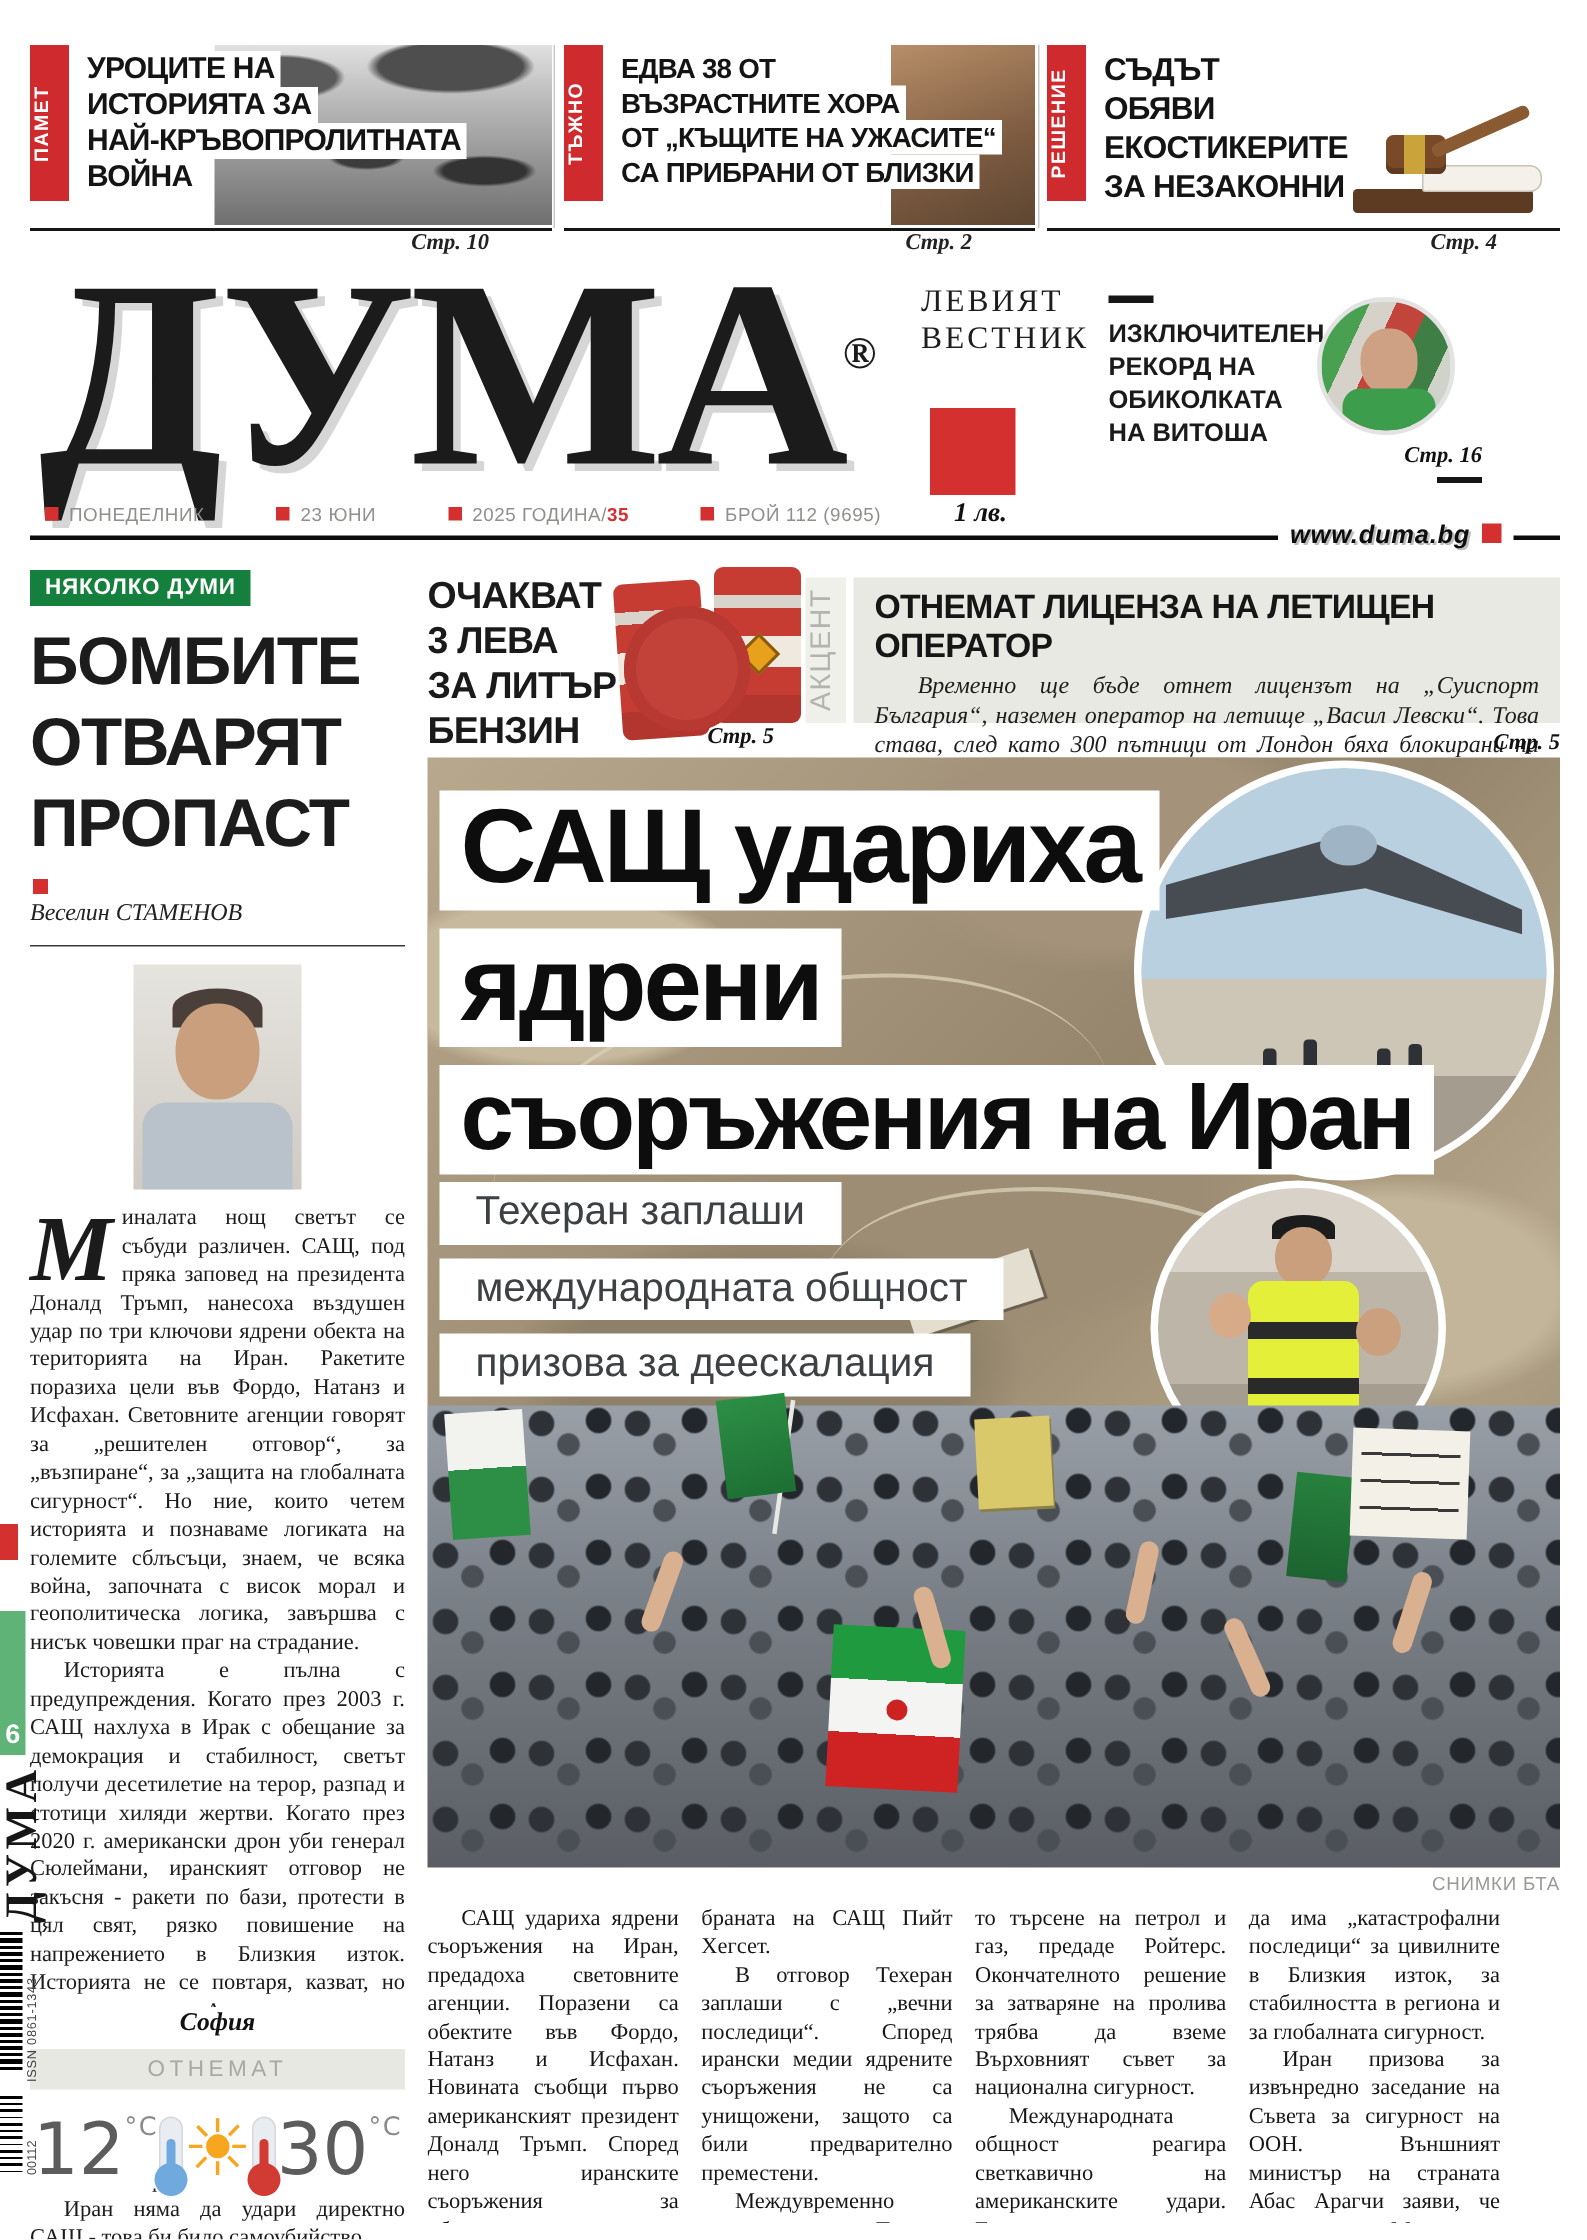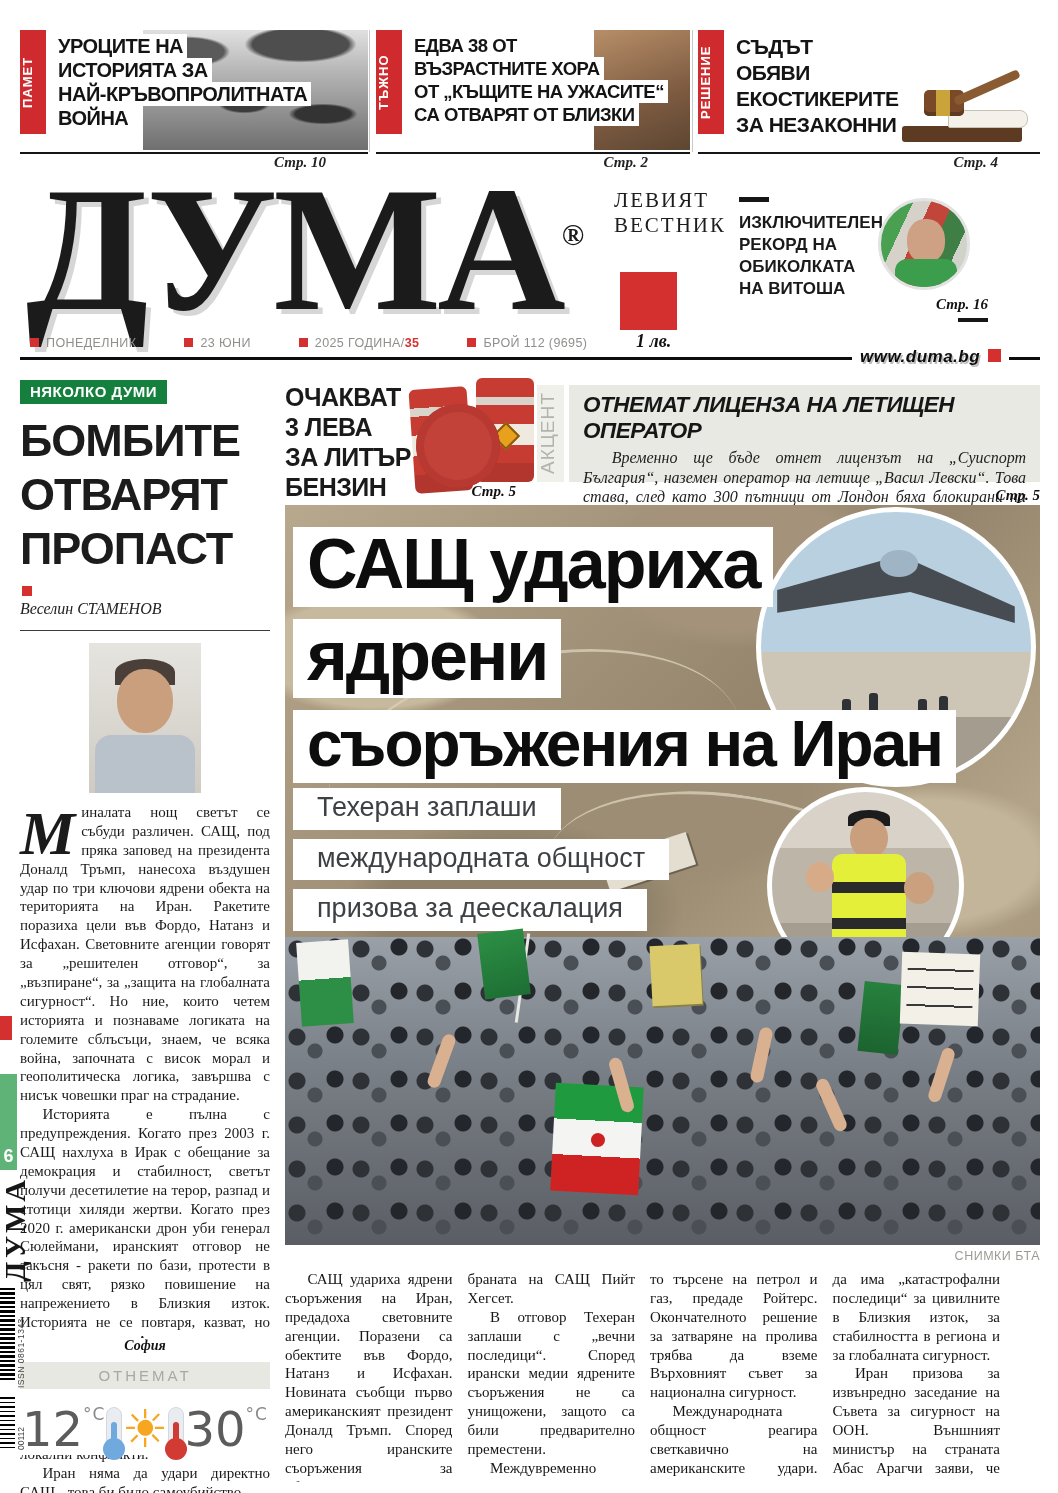--- a/index.html
+++ b/index.html
@@ -83,21 +83,21 @@
   .op-hair{position:absolute;left:26px;top:16px;width:60px;height:26px;border-radius:50% 50% 0 0;background:#4a4039;}
   .op-shirt{position:absolute;left:6px;top:92px;width:100px;height:58px;border-radius:16px 16px 0 0;background:#b9c2ca;}
   .op-body{font-family:"Liberation Serif",serif;font-size:15px;line-height:1.26;text-align:justify;color:#1b1b1b;}
   .op-body p{margin:0;text-indent:1.5em;}
   .op-body p.lead{text-indent:0;}
   .dropcap{float:left;font-family:"Liberation Serif",serif;font-style:italic;font-weight:bold;
       font-size:62px;line-height:0.8;padding:6px 6px 0 0;}
 
   
   .weather{position:absolute;left:20px;top:1338px;width:250px;background:#fff;}
-  .w-city{text-align:center;font-family:"Liberation Serif",serif;font-style:italic;font-weight:bold;font-size:14px;}
+  .w-city{text-align:center;font-family:"Liberation Serif",serif;font-style:italic;font-weight:bold;font-size:17px;}
   .w-bar{margin-top:8px;background:#e8e8e2;color:#a9a9a3;text-align:center;font-size:15px;
       letter-spacing:3px;padding:5px 0;}
   .w-row{display:flex;align-items:center;justify-content:space-between;margin-top:14px;padding:0 2px;}
   .w-temp{font-family:"DejaVu Sans",sans-serif;font-size:48px;color:#5c5c5c;line-height:1;}
   .w-unit{font-size:17px;vertical-align:26px;color:#8a8a8a;letter-spacing:1px;}
   .thermo{position:relative;width:14px;height:42px;background:#e9edf2;border-radius:8px;border:1px solid #d4d8dd;}
   .thermo i{position:absolute;left:4px;bottom:4px;width:6px;height:24px;border-radius:3px;}
   .thermo:after{content:"";position:absolute;left:-4px;bottom:-10px;width:22px;height:22px;border-radius:50%;}
   .th-blue i{background:#6fa9dd;} .th-blue:after{background:#6fa9dd;}
   .th-red i{background:#d23b33;} .th-red:after{background:#d23b33;}
@@ -131,21 +131,21 @@
       background:radial-gradient(circle at 46% 46%,#c2423a 0 62%,#a83229 63%);box-shadow:inset 0 0 0 8px #b73931;transform:rotate(-14deg);}
   .fuel-ref{position:absolute;left:285px;top:483px;width:245px;text-align:right;padding-right:14px;box-sizing:border-box;
       font-family:"Liberation Serif",serif;font-style:italic;font-weight:bold;font-size:15px;}
 
   
   .ak-label{position:absolute;left:537px;top:385px;width:27px;height:97px;background:#f0f0ea;
       writing-mode:vertical-rl;transform:rotate(180deg);text-align:center;color:#b4b4ae;
       font-size:19px;letter-spacing:1px;padding:2px 0;box-sizing:border-box;}
   .ak-box{position:absolute;left:569px;top:385px;width:471px;height:97px;background:#e9e9e3;
       box-sizing:border-box;padding:7px 14px 0;}
-  .ak-title{font-weight:800;font-size:22.5px;letter-spacing:-0.5px;color:#161616;font-style:italic;}
+  .ak-title{font-weight:800;font-size:22.5px;letter-spacing:-0.5px;color:#161616;}
   .ak-body{margin-top:4px;font-family:"Liberation Serif",serif;font-style:italic;font-size:16px;
       line-height:1.22;text-align:justify;text-indent:1.8em;color:#1d1d1d;}
   .ak-ref{position:absolute;left:940px;top:487px;width:100px;text-align:right;
       font-family:"Liberation Serif",serif;font-style:italic;font-weight:bold;font-size:15px;}
 
   
   .mainphoto{position:absolute;left:285px;top:505px;width:755px;height:740px;overflow:hidden;
       background:
       radial-gradient(ellipse 180px 90px at 12% 20%,#c7b99e 0 60%,transparent 70%),
       radial-gradient(ellipse 220px 120px at 60% 8%,#a4937a 0 55%,transparent 70%),
@@ -231,21 +231,21 @@
   <div class="tdiv d1"></div>
   <div class="teaser t2">
     <div class="t-label">ТЪЖНО</div>
     <div class="t-body">
       <div class="t-photo ph-sad"></div>
       <div class="t-head">
 
       <span class="t-line">ЕДВА 38 ОТ</span>
           <span class="t-line">ВЪЗРАСТНИТЕ ХОРА</span>
           <span class="t-line">ОТ „КЪЩИТЕ НА УЖАСИТЕ“</span>
-          <span class="t-line">СА ОТВАРЯТ ОТ БЛИЗКИ</span>
+          <span class="t-line">СА ПРИБРАНИ ОТ БЛИЗКИ</span>
         </div>
     </div>
   </div>
   <div class="tdiv d2"></div>
   <div class="teaser t3">
     <div class="t-label">РЕШЕНИЕ</div>
     <div class="t-body">
       <div class="t-photo ph-gavel">
         <div class="gavel-base"></div>
         <div class="gavel-book"></div>

